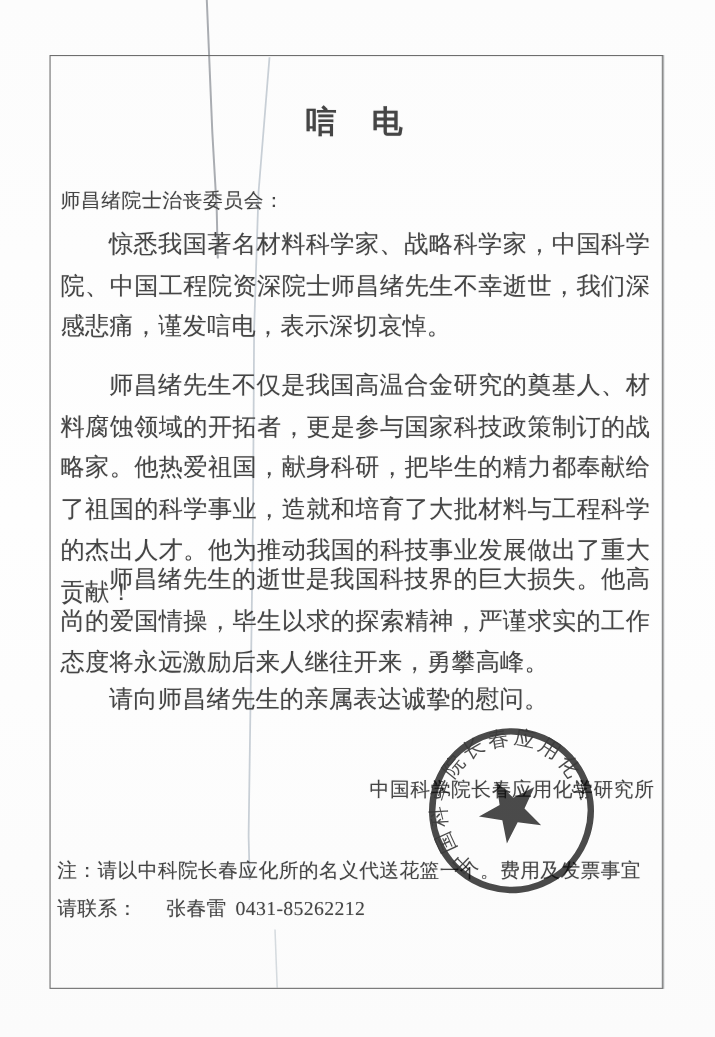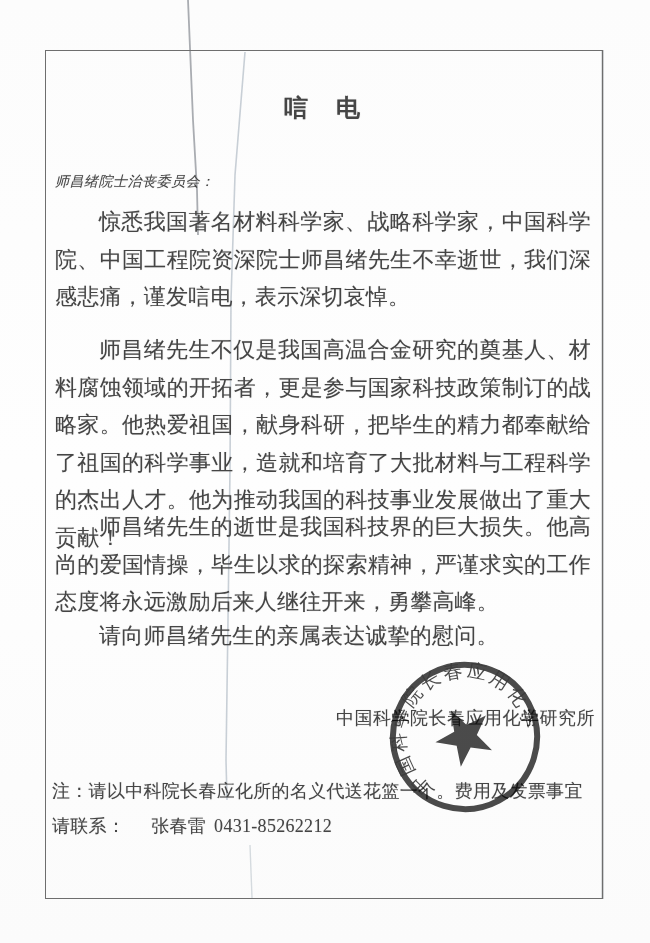--- a/index.html
+++ b/index.html
@@ -11,30 +11,30 @@
   .sheet{position:absolute;inset:0;background:linear-gradient(180deg,#fcfcfc 0%,#fefefe 50%,#fbfbfb 100%);}
   .frame{
     position:absolute;left:45px;top:50px;width:556px;height:847px;
     border:1px solid #6e6e6e;
     box-shadow:1px 0 0 rgba(150,155,160,.45), inset -1px 0 0 rgba(160,165,170,.35);
     background:transparent;
   }
   .txt{color:#454545;text-shadow:0 0 1px rgba(80,80,80,.30);}
   .title{
     position:absolute;left:45px;top:92px;width:556px;
-    text-align:center;font-size:24px;font-weight:600;letter-spacing:2px;
+    text-align:center;font-size:28px;font-weight:600;letter-spacing:2px;
   }
   .para{
     position:absolute;left:55px;width:536px;
     font-size:22px;line-height:37.5px;letter-spacing:.2px;
     text-align:justify;text-indent:2em;
   }
   .salutation{
     position:absolute;left:55px;width:536px;
-    font-size:14px;line-height:24px;letter-spacing:.5px;font-style:italic;
+    font-size:18px;line-height:24px;letter-spacing:.5px;
   }
   .p1{top:203px;}
   .p2{top:331px;}
   .p3{top:508px;}
   .p4{top:617px;}
   .signature{
     position:absolute;left:55px;top:706px;width:540px;
     text-align:right;font-size:18px;line-height:24px;letter-spacing:.5px;
   }
   .note{

